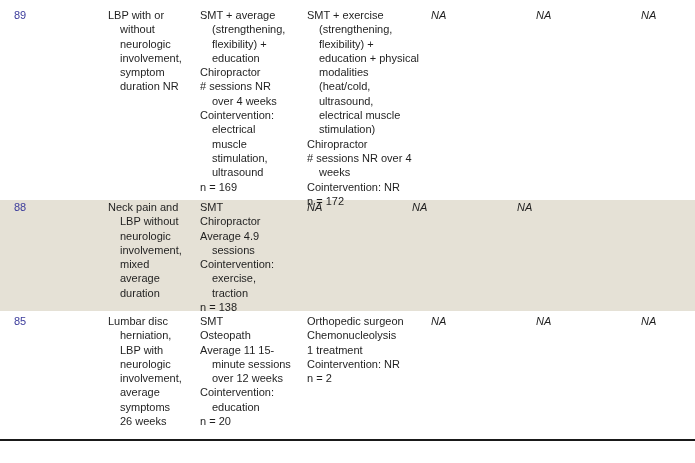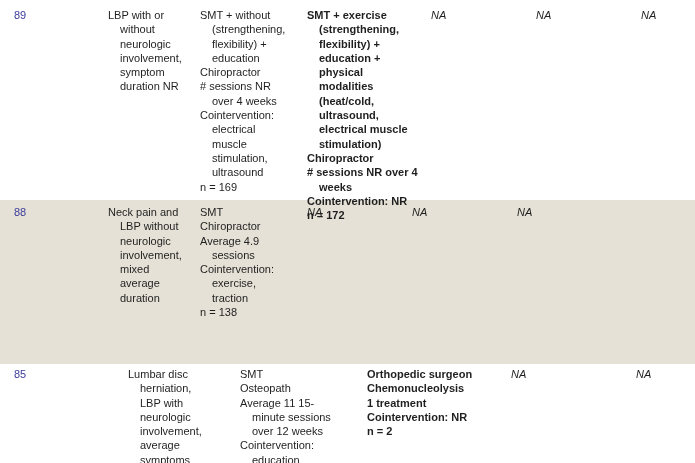--- a/index.html
+++ b/index.html
@@ -22,27 +22,27 @@
   }
   .page { width: 695px; height: 463px; }
   .table { width: 695px; }
   .row {
     display: flex;
     align-items: flex-start;
     width: 695px;
   }
   .row.highlight { background: var(--hl); }
   .row:nth-child(1) { height: 200px; padding-top: 8px; }
-  .row:nth-child(2) { height: 164px; padding-top: 5px; }
-  .row:nth-child(3) { height: 128px; padding-top: 3px; gap: 20px; }
+  .row:nth-child(2) { height: 111px; }
+  .row:nth-child(3) { height: 128px; padding-top: 3px; }
   .cell { flex: 0 0 auto; }
   .col-id  { width: 72px;  padding-left: 14px; }
   .col-pop { width: 92px;  padding-right: 16px; margin-left: 36px; }
   .col-i1  { width: 107px; padding-right: 15px; }
-  .col-i2  { width: 124px; padding-right: 12px; font-weight: bold; }
+  .col-i2  { width: 124px; padding-right: 12px; }
   .col-na  { width: 105px; }
   .col-na-last { width: 90px; }
   .para {
     padding-left: 12px;
     text-indent: -12px;
   }
   .col-na .para { padding-left: 0; text-indent: 0; font-style: italic; }
   .study-id { color: var(--id-color); }
   .bottom-rule { height: 2px; background: var(--rule); width: 695px; }
   .bottom-gap { height: 4px; background: #ffffff; width: 695px; }
@@ -51,21 +51,21 @@
 <body>
 
 <div class="page">
   <div class="table" id="study-table">
       <div class="row">
         <div class="cell col-id"><span class="study-id">89</span></div>
         <div class="cell col-pop">
           <div class="para">LBP with or without neurologic involvement, symptom duration NR</div>
         </div>
         <div class="cell col-i1">
-          <div class="para">SMT + without (strengthening, flexibility) + education</div>
+          <div class="para">SMT + average (strengthening, flexibility) + education</div>
           <div class="para">Chiropractor</div>
           <div class="para"># sessions NR over 4 weeks</div>
           <div class="para">Cointervention: electrical muscle stimulation, ultrasound</div>
           <div class="para">n = 169</div>
         </div>
         <div class="cell col-i2">
           <div class="para">SMT + exercise (strengthening, flexibility) + education + physical modalities (heat/cold, ultrasound, electrical muscle stimulation)</div>
           <div class="para">Chiropractor</div>
           <div class="para"># sessions NR over 4 weeks</div>
           <div class="para">Cointervention: NR</div>

